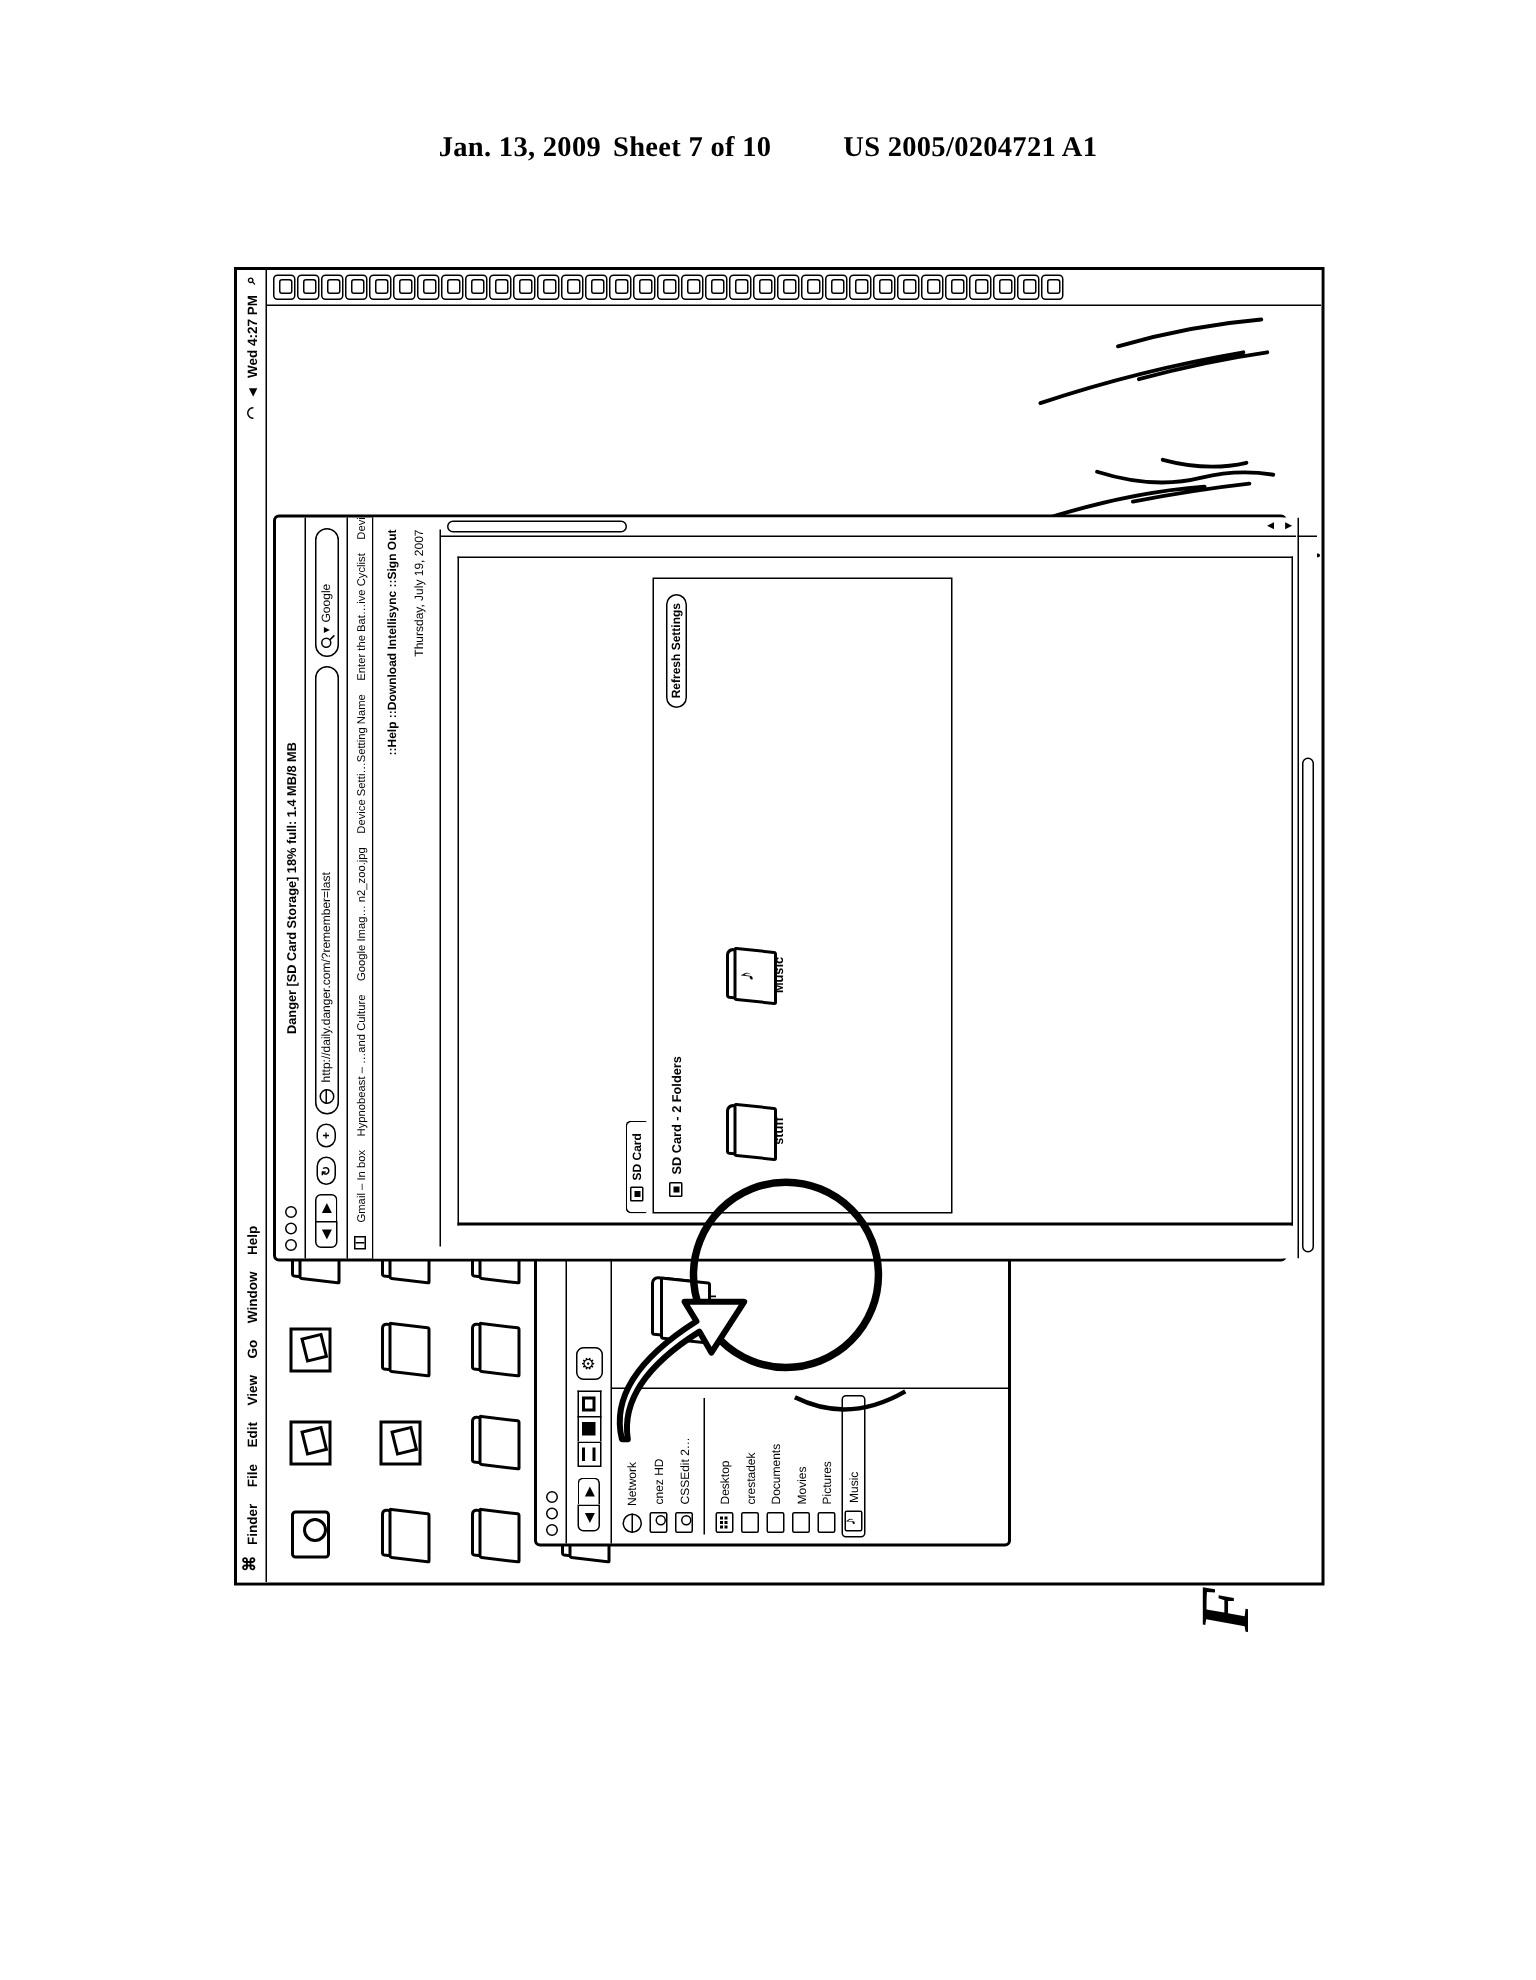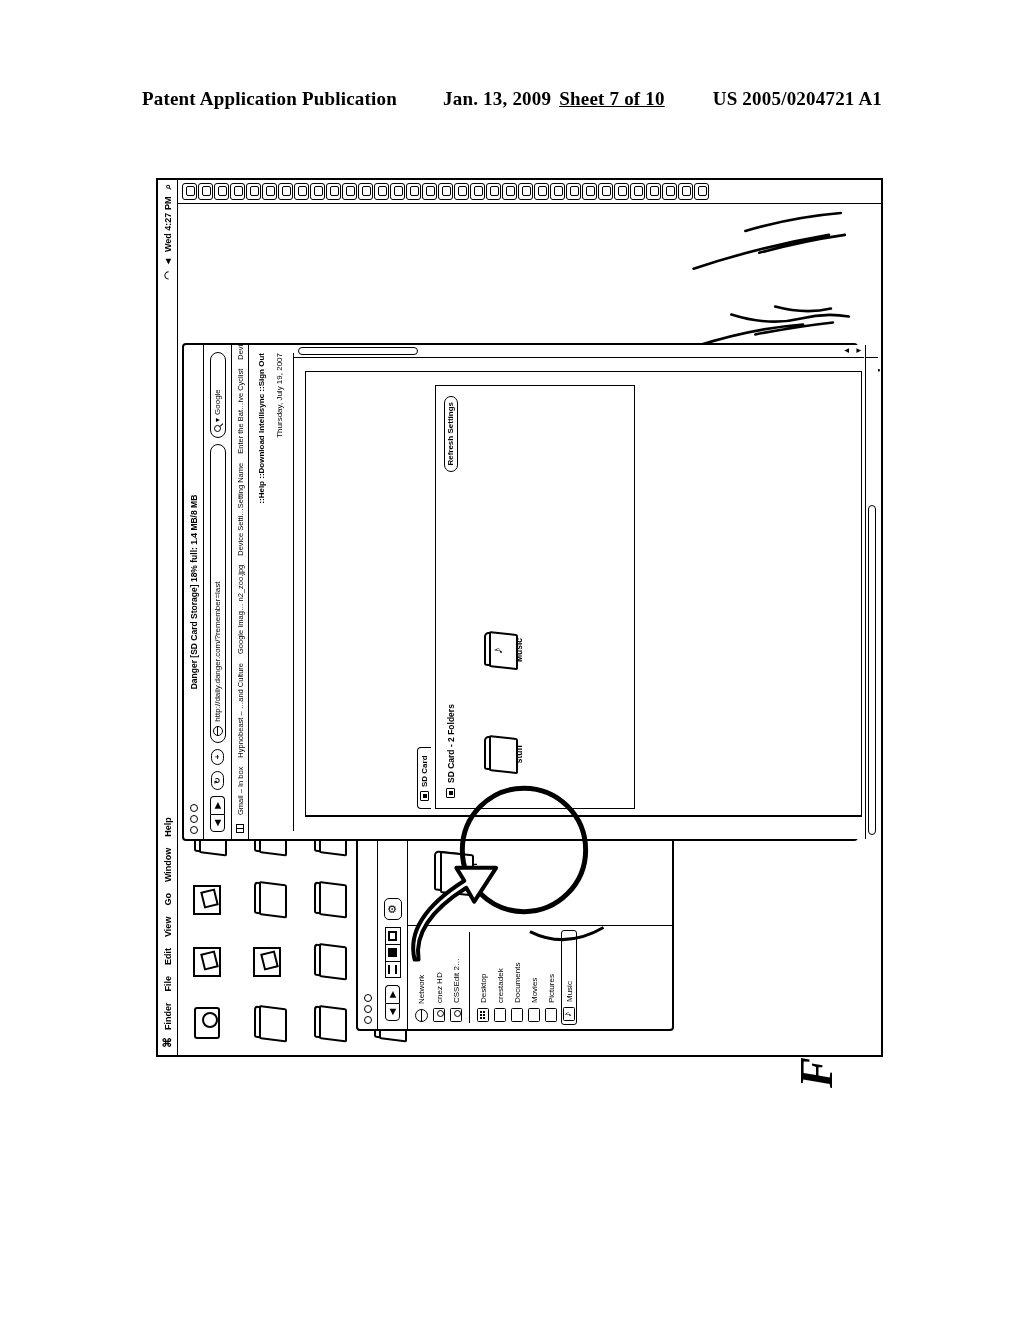--- a/index.html
+++ b/index.html
@@ -15,21 +15,21 @@
 
   
   .pat-header {
     position:absolute; top:88px; left:0; width:1024px;
     display:flex; justify-content:center; align-items:baseline;
     font-family:"Liberation Serif", serif;
     font-weight:bold; font-size:19px; letter-spacing:.2px;
   }
   .pat-header .h-pub { margin-right:46px; }
   .pat-header .h-date { margin-right:8px; }
-  .pat-header .h-sheet { margin-right:48px;text-decoration:underline; }
+  .pat-header .h-sheet { margin-right:48px; }
 
   
   .fig-label {
     position:absolute; left:790px; top:1088px;
     font-family:"Liberation Serif", serif;
     font-style:italic; font-weight:bold;
     font-size:46px;
     transform:rotate(-90deg);
     transform-origin:left top;
     white-space:nowrap;
@@ -297,21 +297,20 @@
   }
   .drag-folder::before{
     content:""; position:absolute; left:-4px; top:4px; width:36px; height:29px;
     border:2.4px solid #000; border-radius:2px; background:#fff; z-index:-1;
   }
 </style>
 </head>
 <body>
 
 <div class="pat-header">
-  <span class="h-pub">Patent Application Publication</span>
   <span class="h-date">Jan. 13, 2009</span>
   <span class="h-sheet">Sheet 7 of 10</span>
   <span class="h-num">US 2005/0204721 A1</span>
 </div>
 
 <div class="fig-label">Fig. 6</div>
 
 <div id="shot-stage">
  <div class="shot">
 

